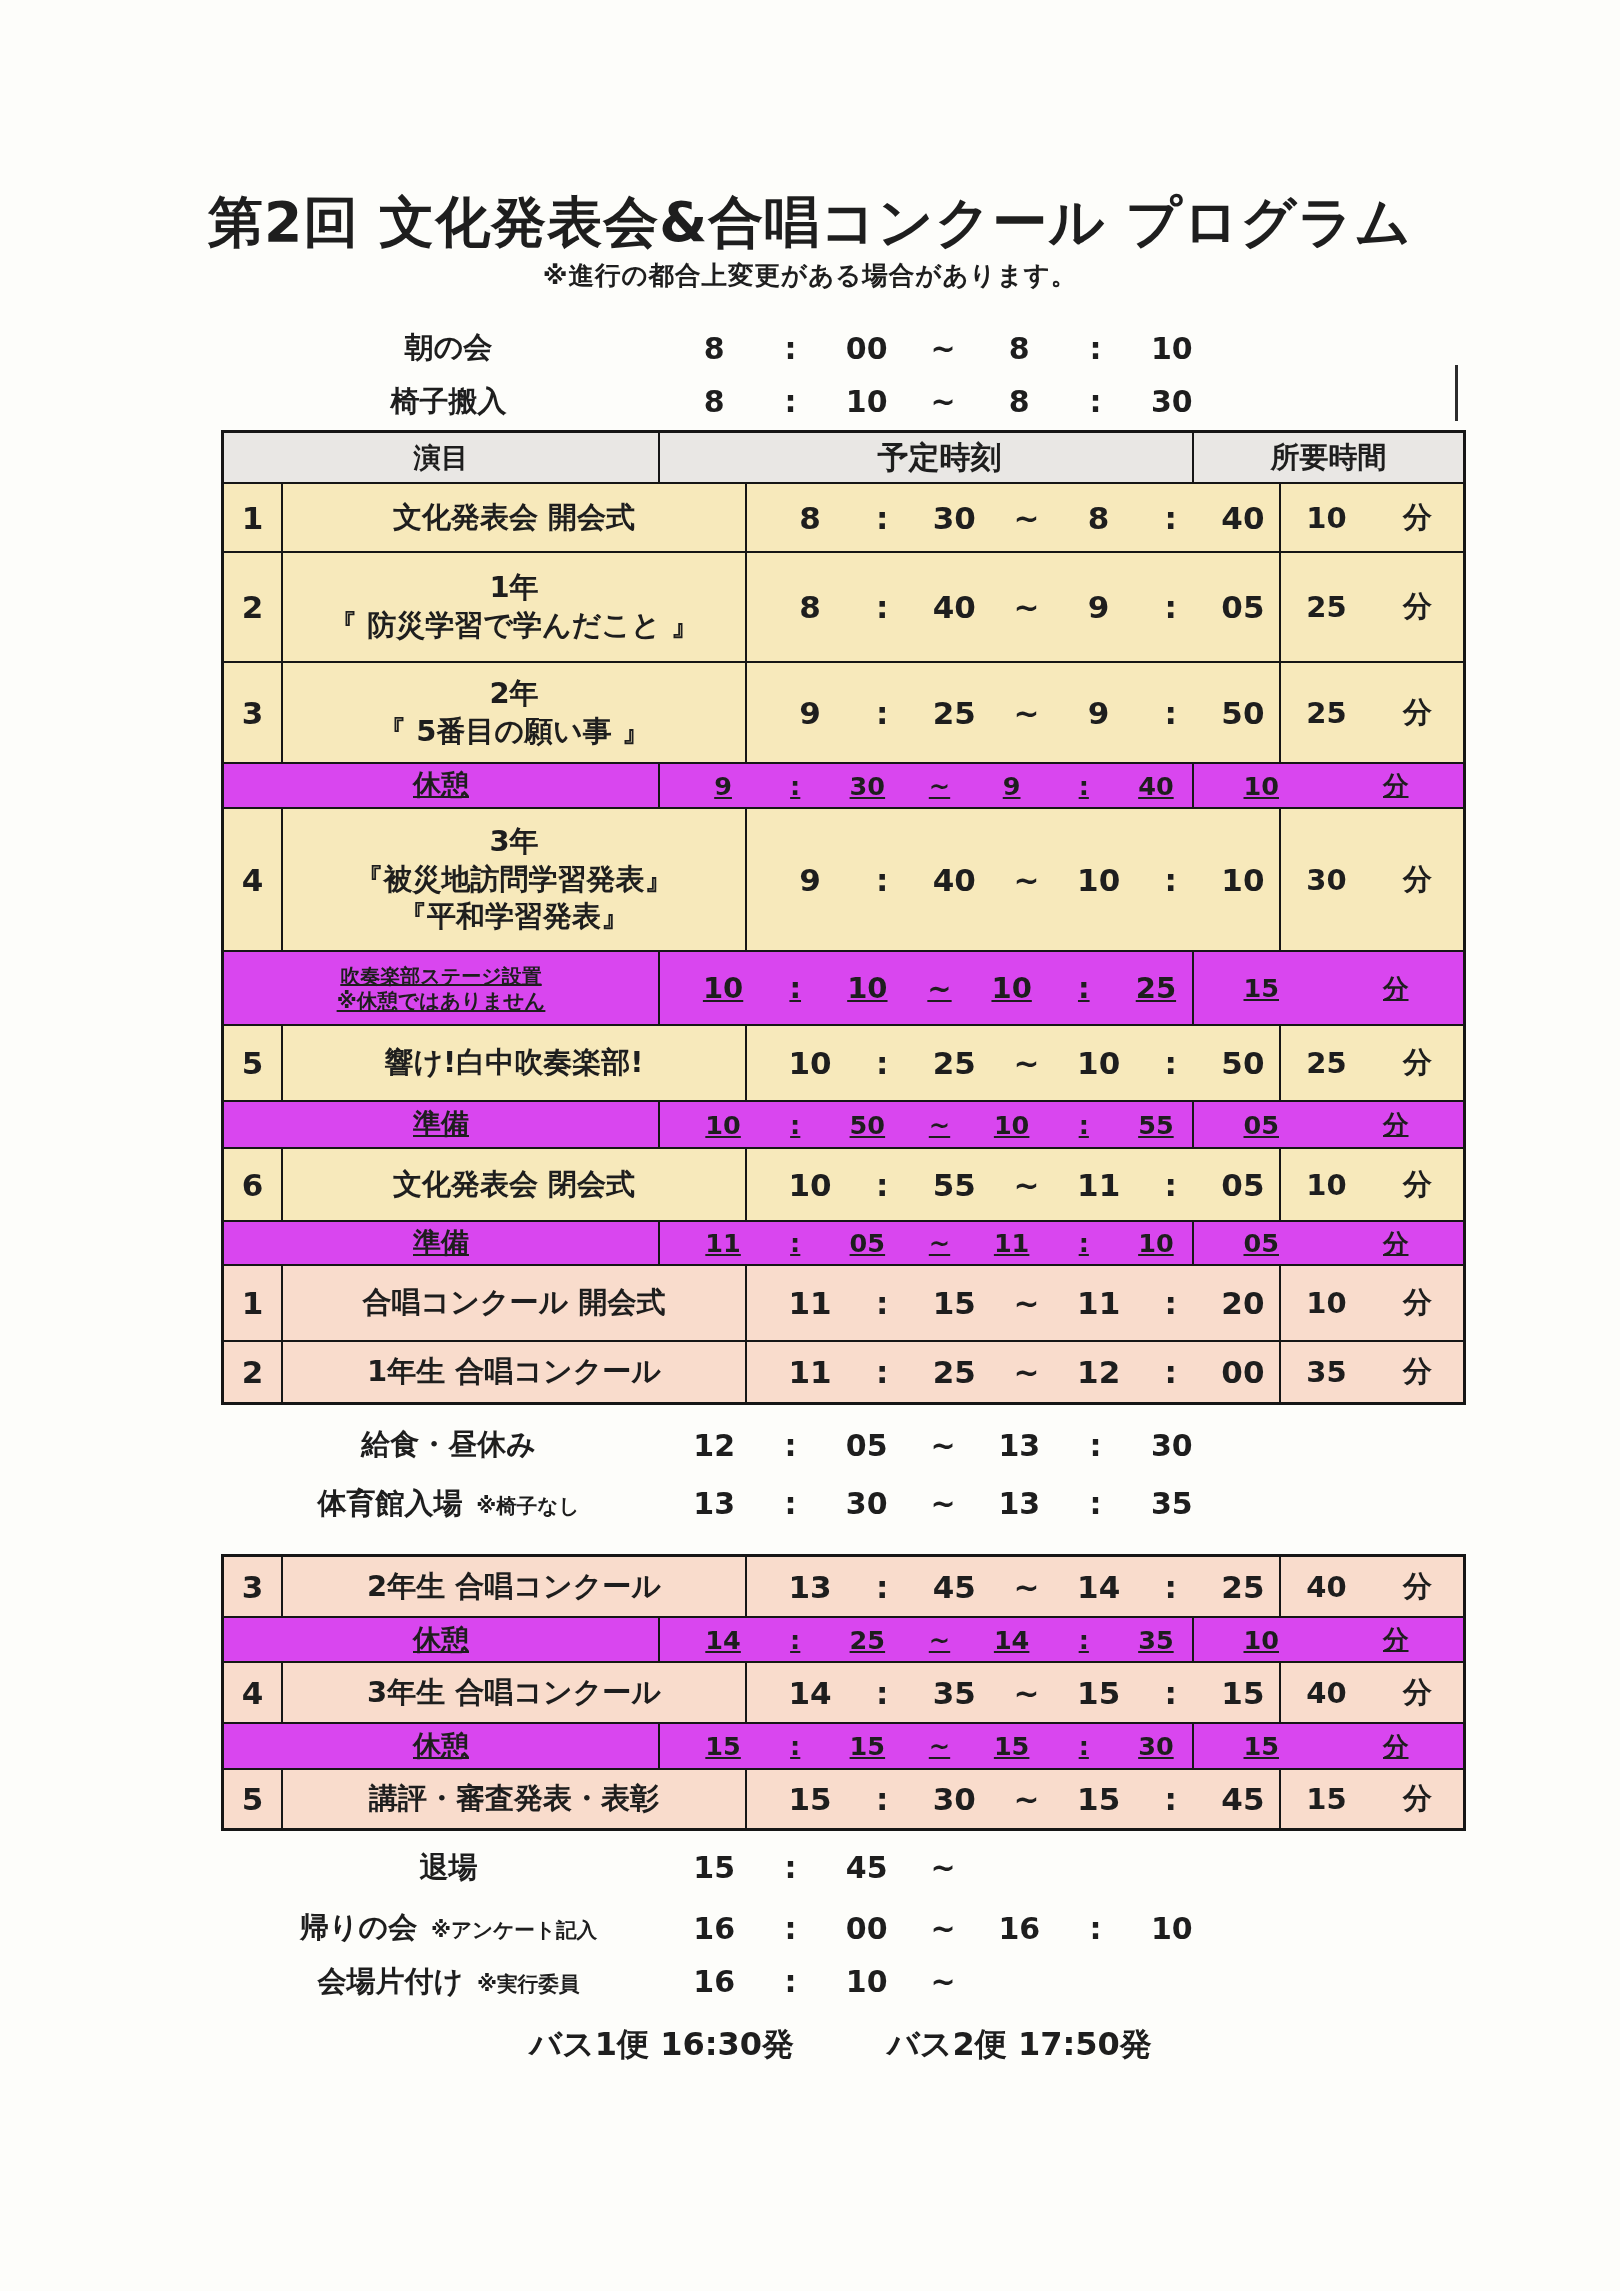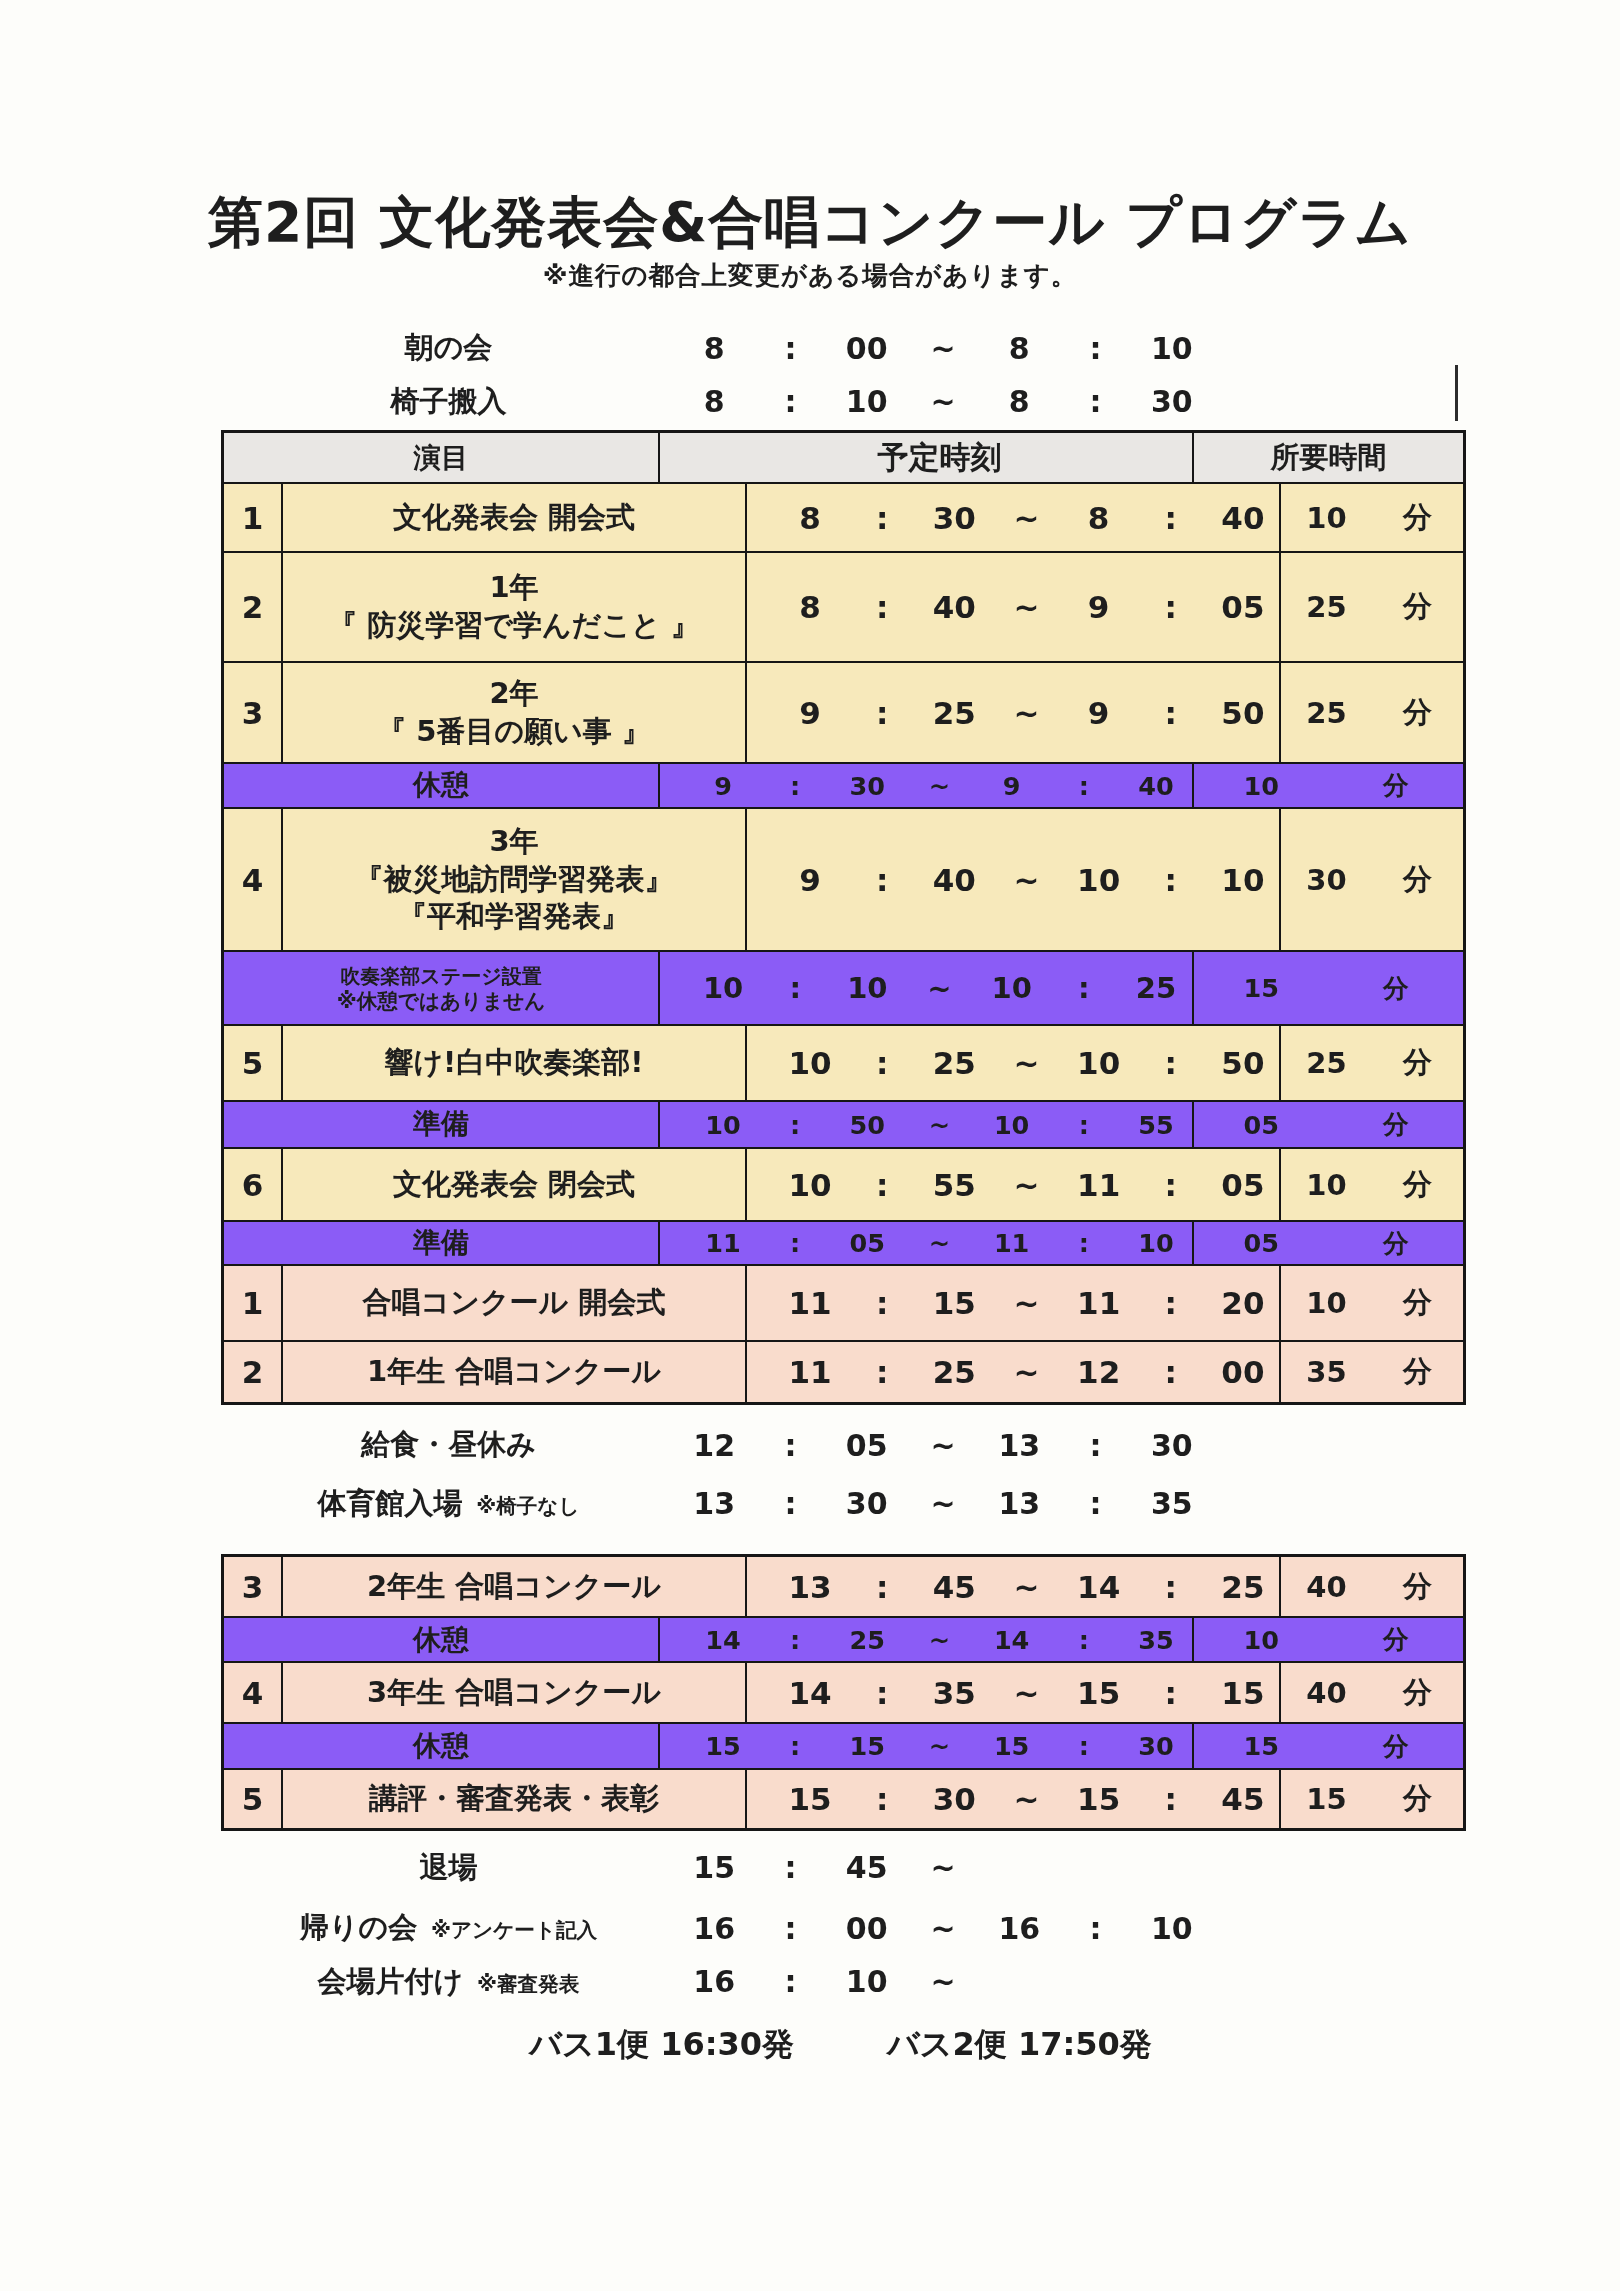--- a/index.html
+++ b/index.html
@@ -30,21 +30,21 @@
   .c-dur{flex:1;}
   .c-dur span{flex:1;text-align:center;font-size:29px;}
   .t-line{font-size:29px;line-height:1.3;text-align:center;}
   .t-line:empty{display:none;}
   .t-note{font-size:20.6px;line-height:1.2;text-align:center;}
   .t-note:empty{display:none;}
   .thead{background:#e9e7e4;}
   .thead .cell{font-size:27.4px;}
   .bg-y{background:#f7e9bb;}
   .bg-p{background:#f9dccc;}
-  .bg-w{background:#8b5cf6;}
+  .bg-w{background:#d946ef;text-decoration:underline;}
   .brk .t-line{font-size:28px;}
   .brk .c-time span{font-size:25.5px;}
   .brk .c-dur span{font-size:25.5px;}
 
   .busrow{display:flex;justify-content:center;gap:93px;width:1239px;margin-left:221px;}
   .busrow .bus{font-size:32px;}
 
   .artifact-vline{position:absolute;left:1455px;top:365px;width:2.9px;height:56px;background:#2c2c2c;}
 </style>
 </head>
@@ -500,21 +500,21 @@
         <span>~</span>
         <span>16</span>
         <span>:</span>
         <span>10</span>
     </div>
     <div class="durcell"></div>
   </div>
   <div class="freerow" style="margin-top:14.7px;height:39px">
     <div class="span2">
         <span class="lbl">会場片付け</span>
-        <span class="note">※審査発表</span>
+        <span class="note">※実行委員</span>
       </div>
     <div class="timecell">
       <span>16</span>
         <span>:</span>
         <span>10</span>
         <span>~</span>
         <span></span>
         <span></span>
         <span></span>
     </div>

